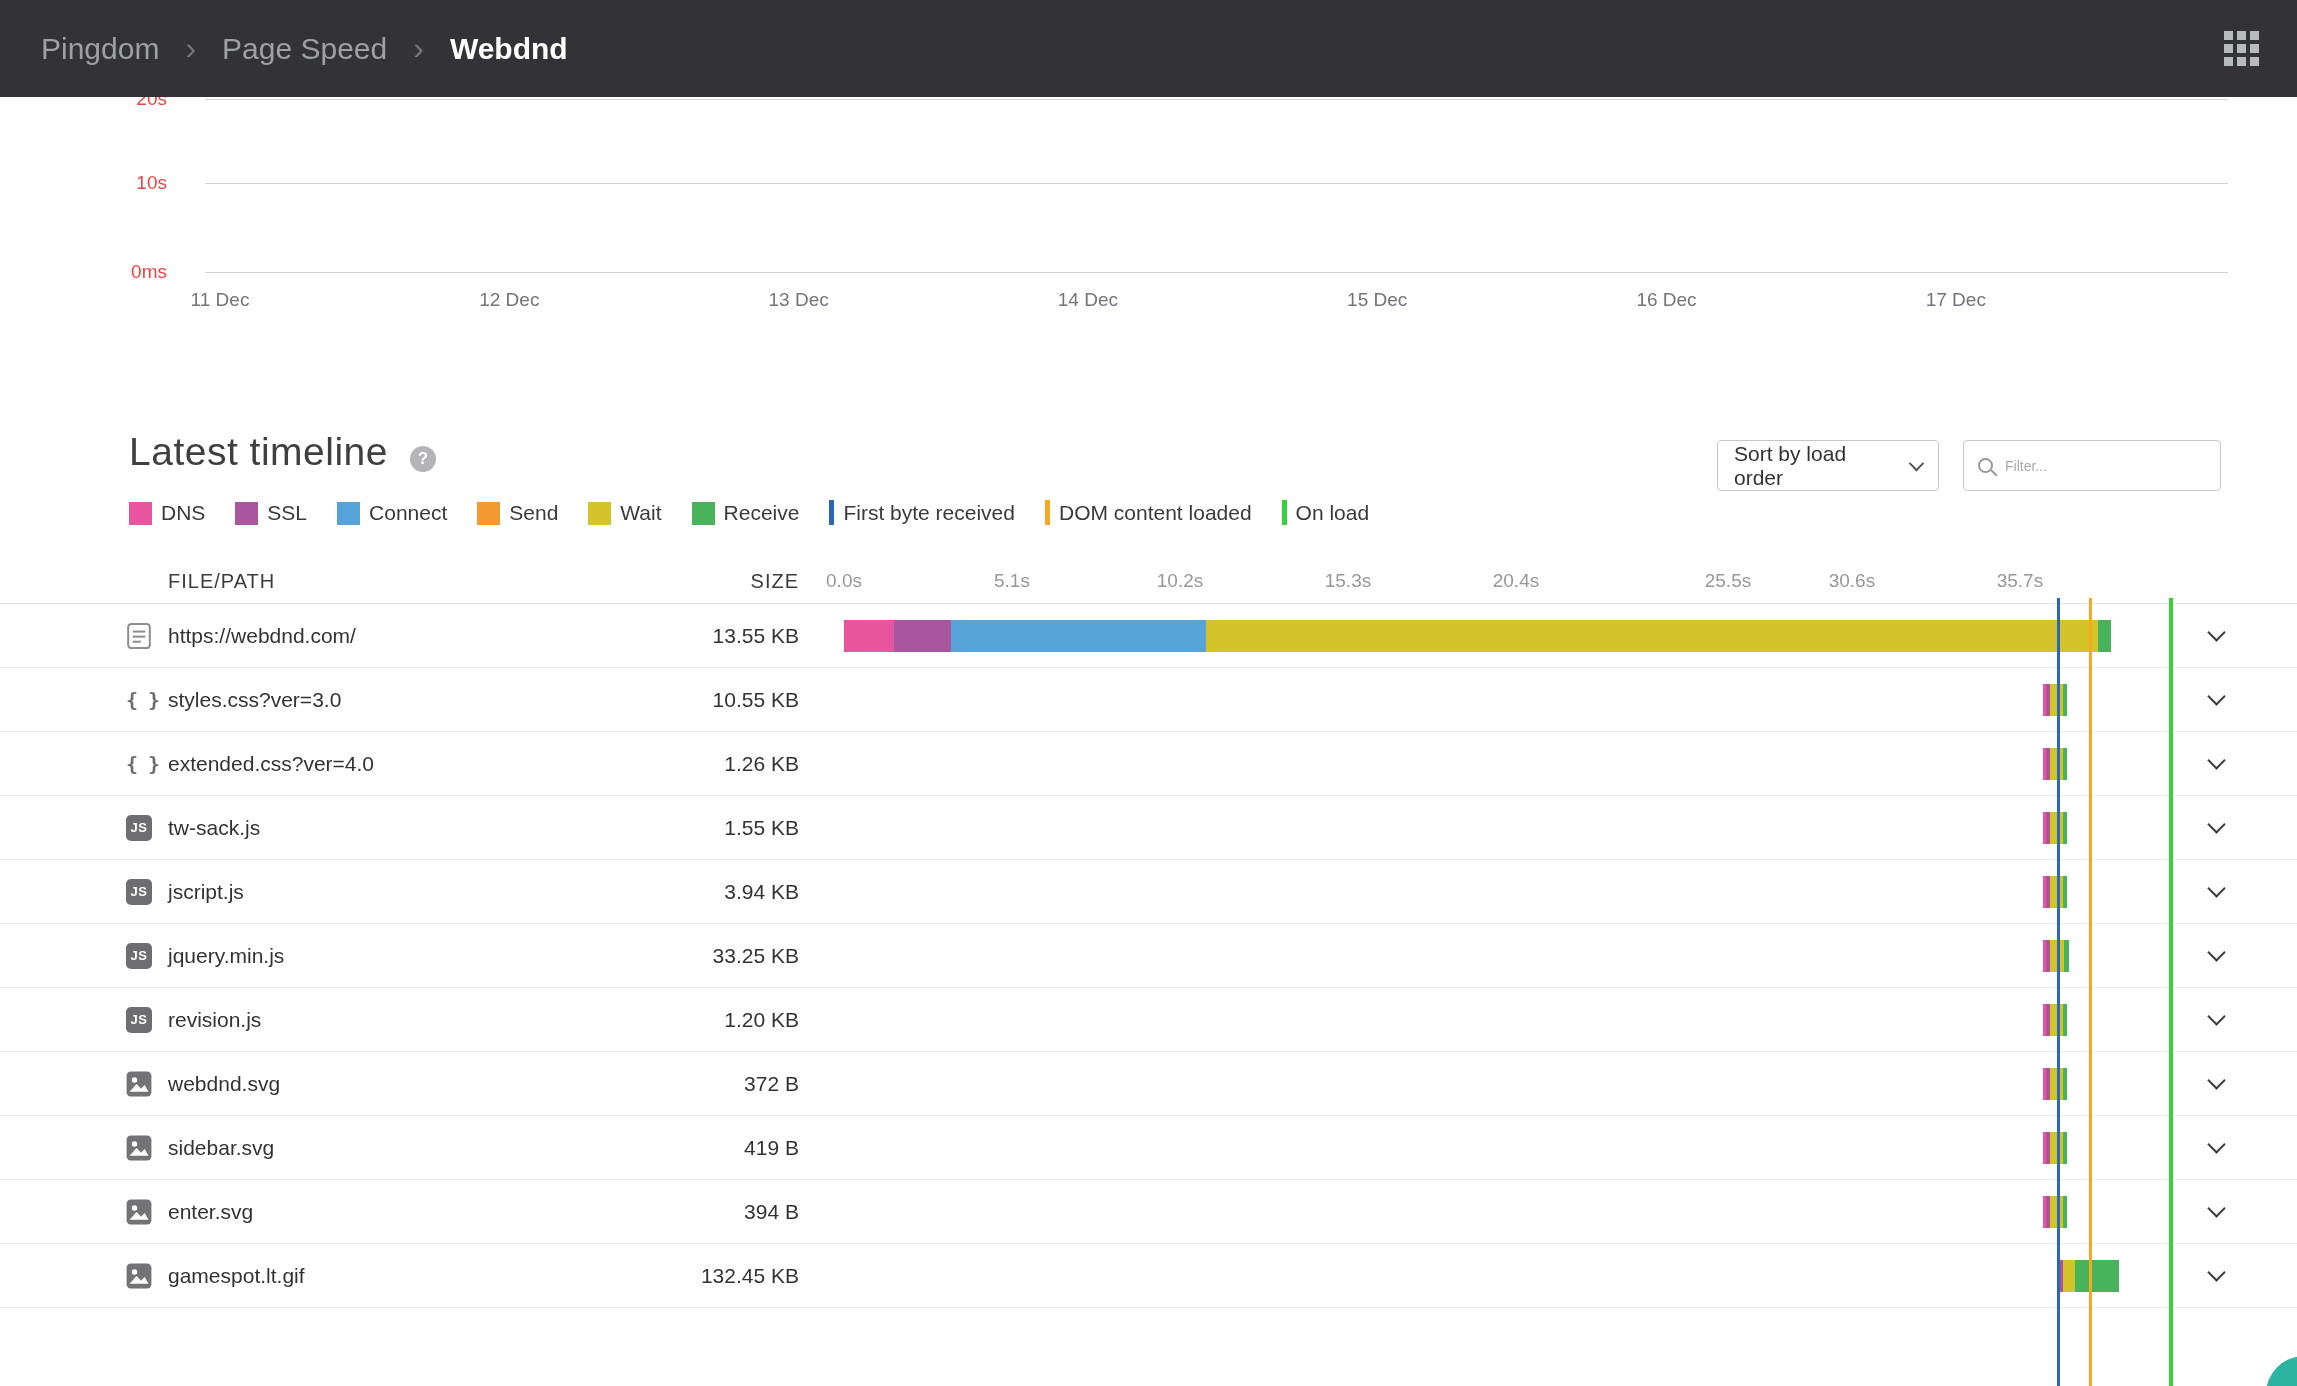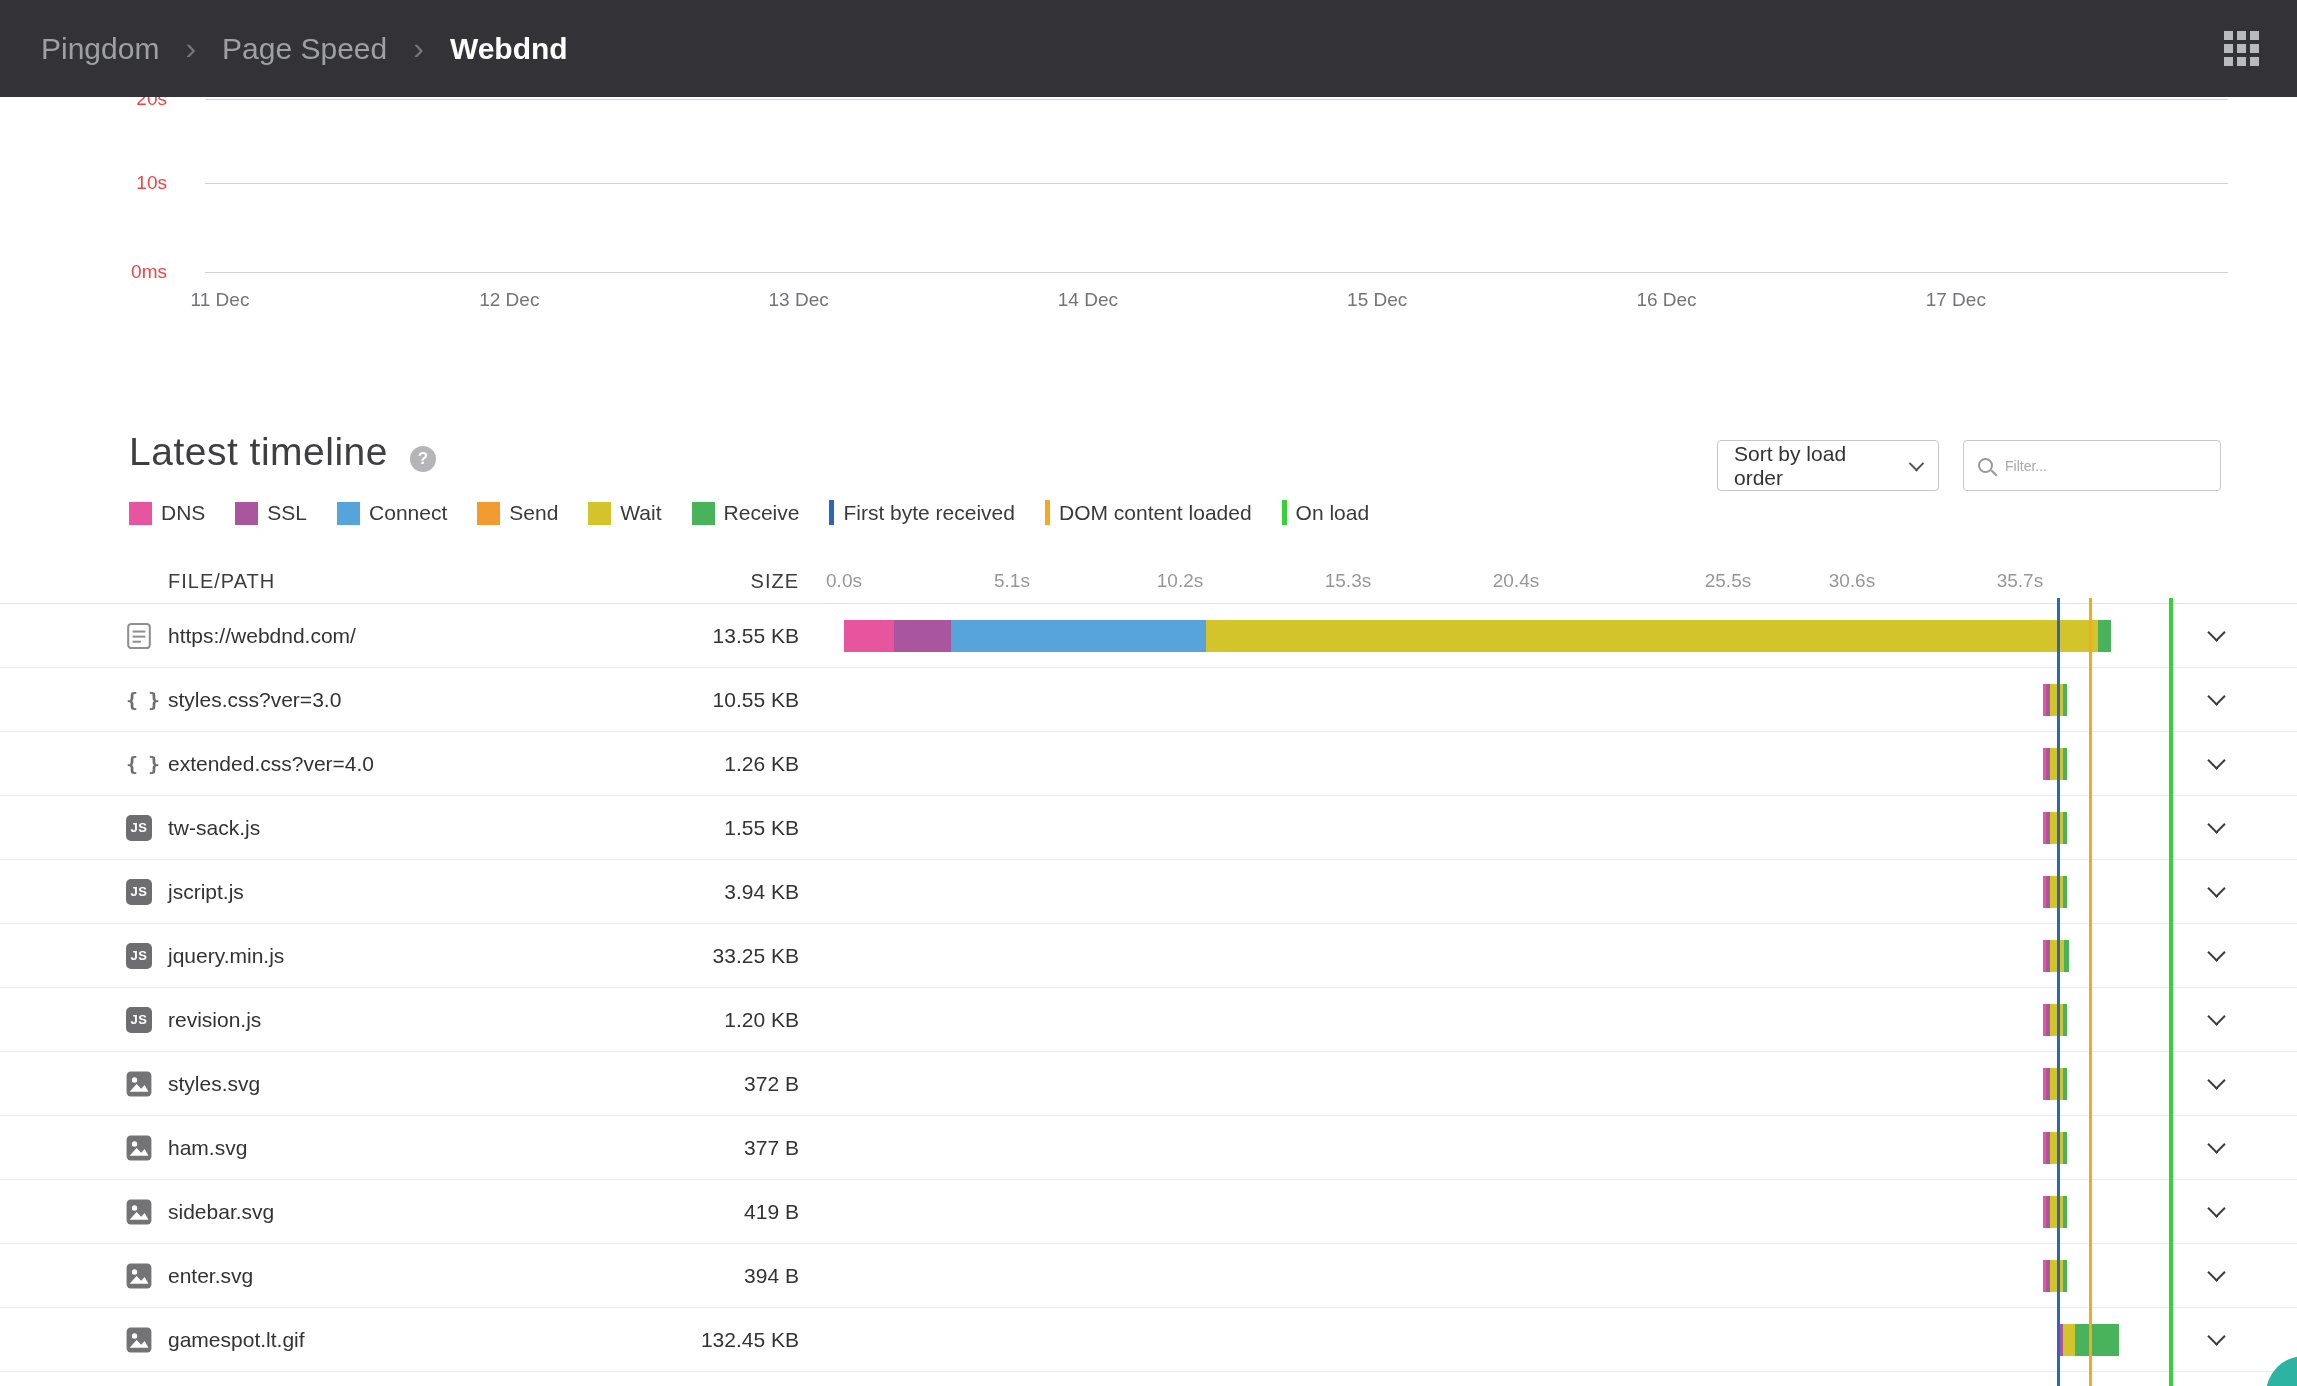--- a/index.html
+++ b/index.html
@@ -335,92 +335,74 @@
         </div>
       </div>
       <div class="row">
         <span class="row-icon">
           <svg width="26" height="26" viewBox="0 0 22 22">
             <rect x="0.5" y="0.5" width="21" height="21" rx="3.5" fill="#737375"></rect>
             <circle cx="7.2" cy="7.6" r="2.3" fill="#fff"></circle>
             <path d="M3 17.5 L9 11 L12.8 15 L15.8 11.8 L19 17.5 Z" fill="#fff"></path>
           </svg>
         </span>
-        <span class="row-file">styles.svg</span>
+        <span class="row-file">webdnd.svg</span>
         <span class="row-size">372 B</span>
         <div class="seg" style="left: 2043.02px; width: 3.294px; background: rgb(232, 85, 159);"></div>
         <div class="seg" style="left: 2046.31px; width: 3.9528px; background: rgb(169, 86, 159);"></div>
         <div class="seg" style="left: 2050.26px; width: 13.176px; background: rgb(210, 196, 42);"></div>
         <div class="seg" style="left: 2063.44px; width: 3.9528px; background: rgb(72, 179, 91);"></div>
         <div class="row-expand">
           <span class="chev"></span>
         </div>
       </div>
       <div class="row">
         <span class="row-icon">
           <svg width="26" height="26" viewBox="0 0 22 22">
             <rect x="0.5" y="0.5" width="21" height="21" rx="3.5" fill="#737375"></rect>
             <circle cx="7.2" cy="7.6" r="2.3" fill="#fff"></circle>
             <path d="M3 17.5 L9 11 L12.8 15 L15.8 11.8 L19 17.5 Z" fill="#fff"></path>
           </svg>
         </span>
-        <span class="row-file">ham.svg</span>
-        <span class="row-size">377 B</span>
+        <span class="row-file">sidebar.svg</span>
+        <span class="row-size">419 B</span>
         <div class="seg" style="left: 2043.02px; width: 3.294px; background: rgb(232, 85, 159);"></div>
         <div class="seg" style="left: 2046.31px; width: 3.9528px; background: rgb(169, 86, 159);"></div>
         <div class="seg" style="left: 2050.26px; width: 13.176px; background: rgb(210, 196, 42);"></div>
         <div class="seg" style="left: 2063.44px; width: 3.9528px; background: rgb(72, 179, 91);"></div>
         <div class="row-expand">
           <span class="chev"></span>
         </div>
       </div>
       <div class="row">
         <span class="row-icon">
           <svg width="26" height="26" viewBox="0 0 22 22">
             <rect x="0.5" y="0.5" width="21" height="21" rx="3.5" fill="#737375"></rect>
             <circle cx="7.2" cy="7.6" r="2.3" fill="#fff"></circle>
             <path d="M3 17.5 L9 11 L12.8 15 L15.8 11.8 L19 17.5 Z" fill="#fff"></path>
           </svg>
         </span>
-        <span class="row-file">sidebar.svg</span>
-        <span class="row-size">419 B</span>
+        <span class="row-file">enter.svg</span>
+        <span class="row-size">394 B</span>
         <div class="seg" style="left: 2043.02px; width: 3.294px; background: rgb(232, 85, 159);"></div>
         <div class="seg" style="left: 2046.31px; width: 3.9528px; background: rgb(169, 86, 159);"></div>
         <div class="seg" style="left: 2050.26px; width: 13.176px; background: rgb(210, 196, 42);"></div>
         <div class="seg" style="left: 2063.44px; width: 3.9528px; background: rgb(72, 179, 91);"></div>
         <div class="row-expand">
           <span class="chev"></span>
         </div>
       </div>
       <div class="row">
         <span class="row-icon">
           <svg width="26" height="26" viewBox="0 0 22 22">
             <rect x="0.5" y="0.5" width="21" height="21" rx="3.5" fill="#737375"></rect>
             <circle cx="7.2" cy="7.6" r="2.3" fill="#fff"></circle>
             <path d="M3 17.5 L9 11 L12.8 15 L15.8 11.8 L19 17.5 Z" fill="#fff"></path>
           </svg>
         </span>
-        <span class="row-file">enter.svg</span>
-        <span class="row-size">394 B</span>
-        <div class="seg" style="left: 2043.02px; width: 3.294px; background: rgb(232, 85, 159);"></div>
-        <div class="seg" style="left: 2046.31px; width: 3.9528px; background: rgb(169, 86, 159);"></div>
-        <div class="seg" style="left: 2050.26px; width: 13.176px; background: rgb(210, 196, 42);"></div>
-        <div class="seg" style="left: 2063.44px; width: 3.9528px; background: rgb(72, 179, 91);"></div>
-        <div class="row-expand">
-          <span class="chev"></span>
-        </div>
-      </div>
-      <div class="row">
-        <span class="row-icon">
-          <svg width="26" height="26" viewBox="0 0 22 22">
-            <rect x="0.5" y="0.5" width="21" height="21" rx="3.5" fill="#737375"></rect>
-            <circle cx="7.2" cy="7.6" r="2.3" fill="#fff"></circle>
-            <path d="M3 17.5 L9 11 L12.8 15 L15.8 11.8 L19 17.5 Z" fill="#fff"></path>
-          </svg>
-        </span>
         <span class="row-file">gamespot.lt.gif</span>
         <span class="row-size">132.45 KB</span>
         <div class="seg" style="left: 2058.83px; width: 3.9528px; background: rgb(169, 86, 159);"></div>
         <div class="seg" style="left: 2062.78px; width: 11.8584px; background: rgb(210, 196, 42);"></div>
         <div class="seg" style="left: 2074.64px; width: 44.7984px; background: rgb(72, 179, 91);"></div>
         <div class="row-expand">
           <span class="chev"></span>
         </div>
       </div>
     </div>

